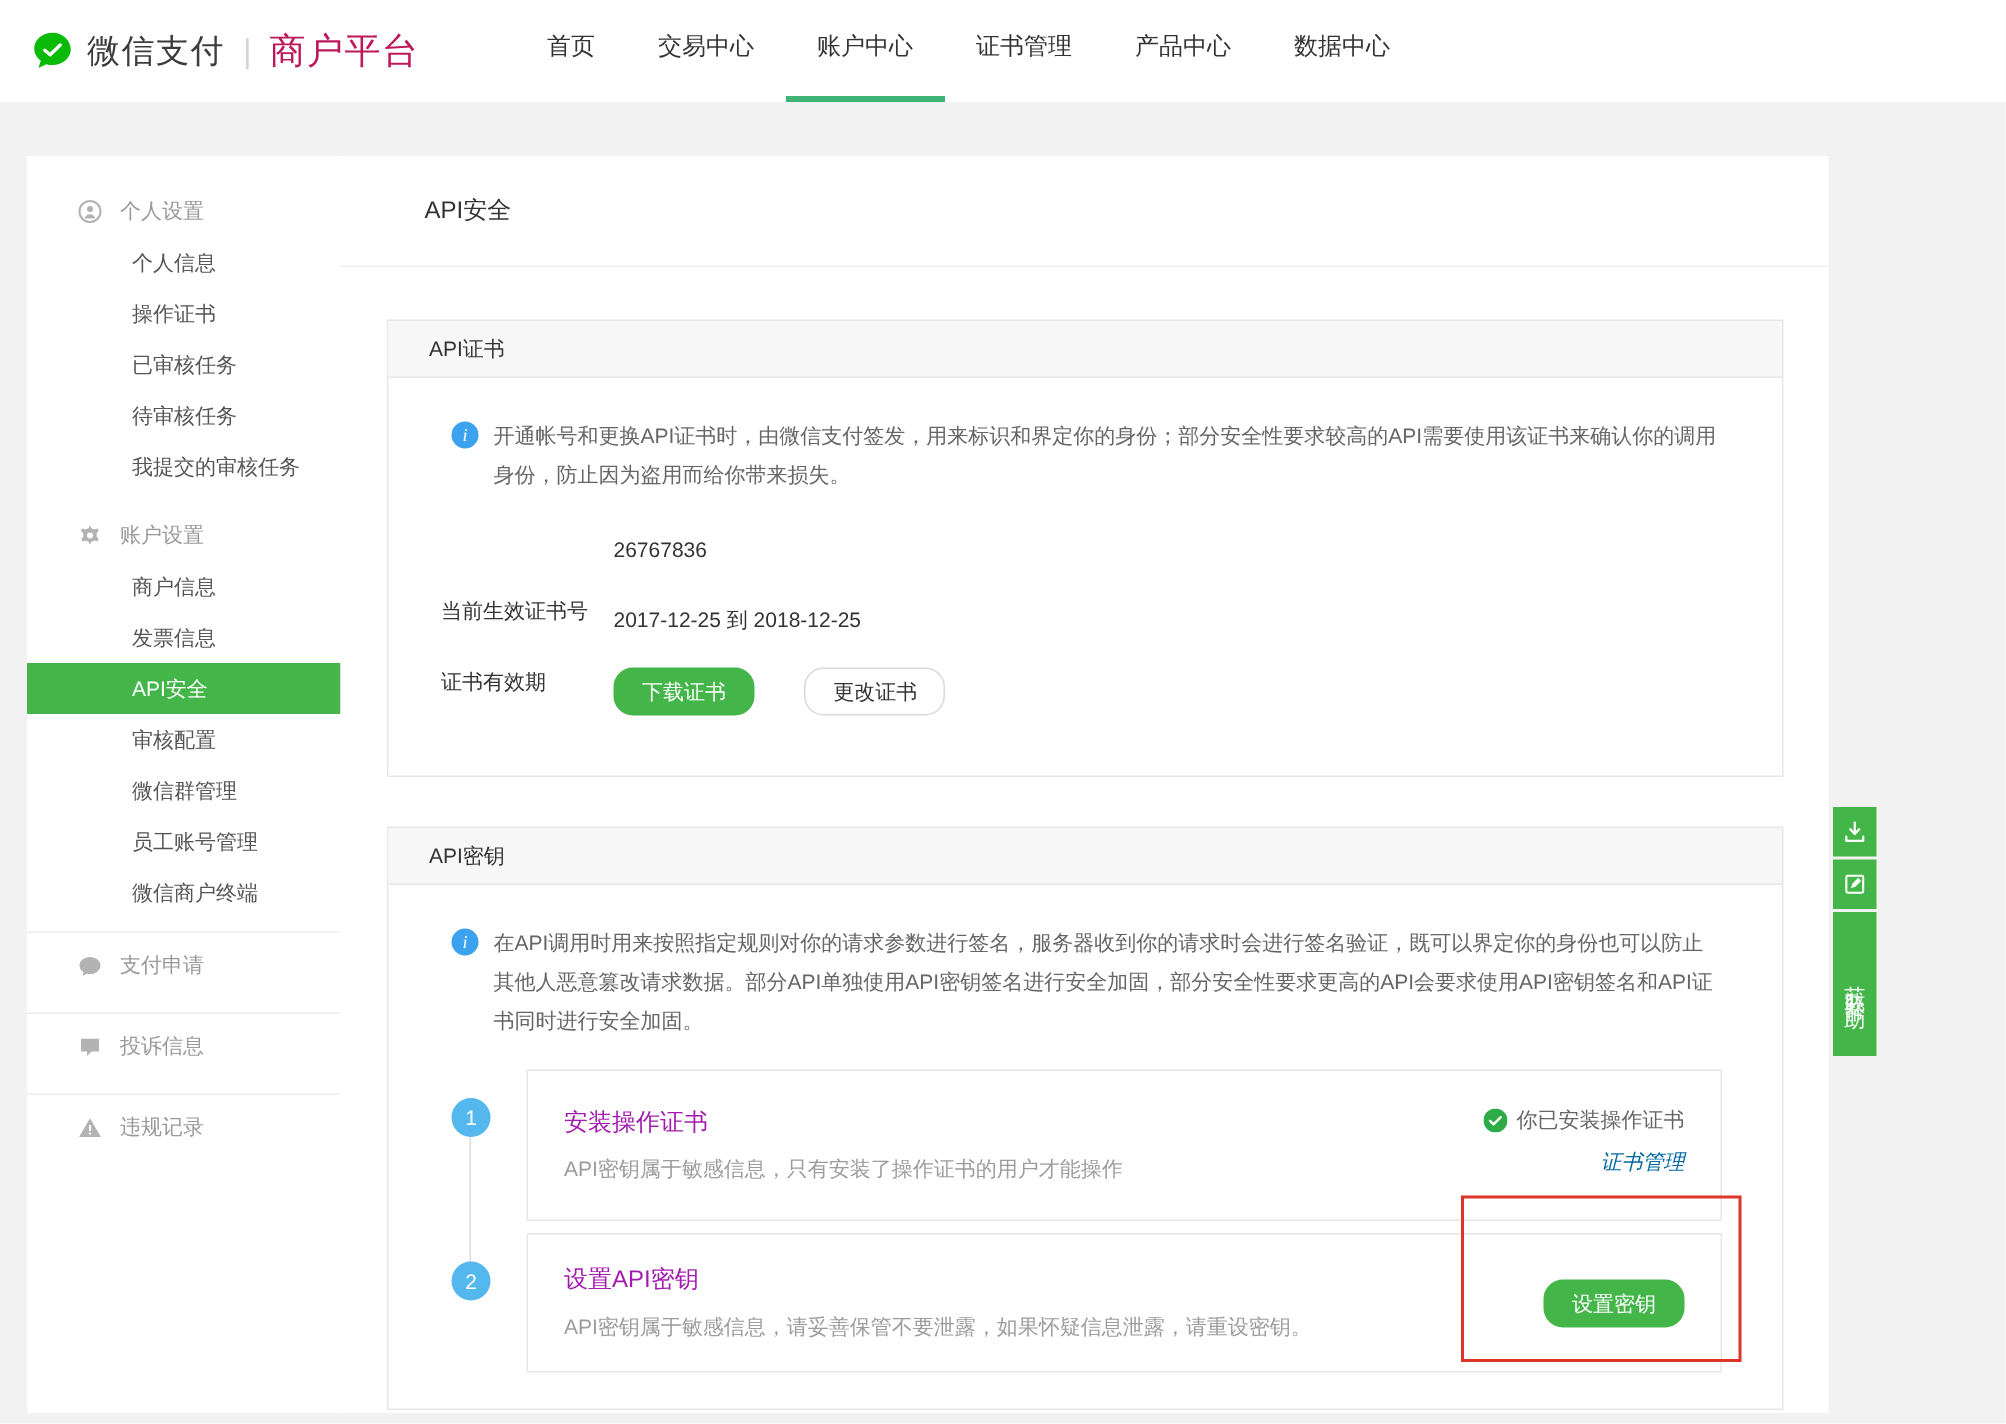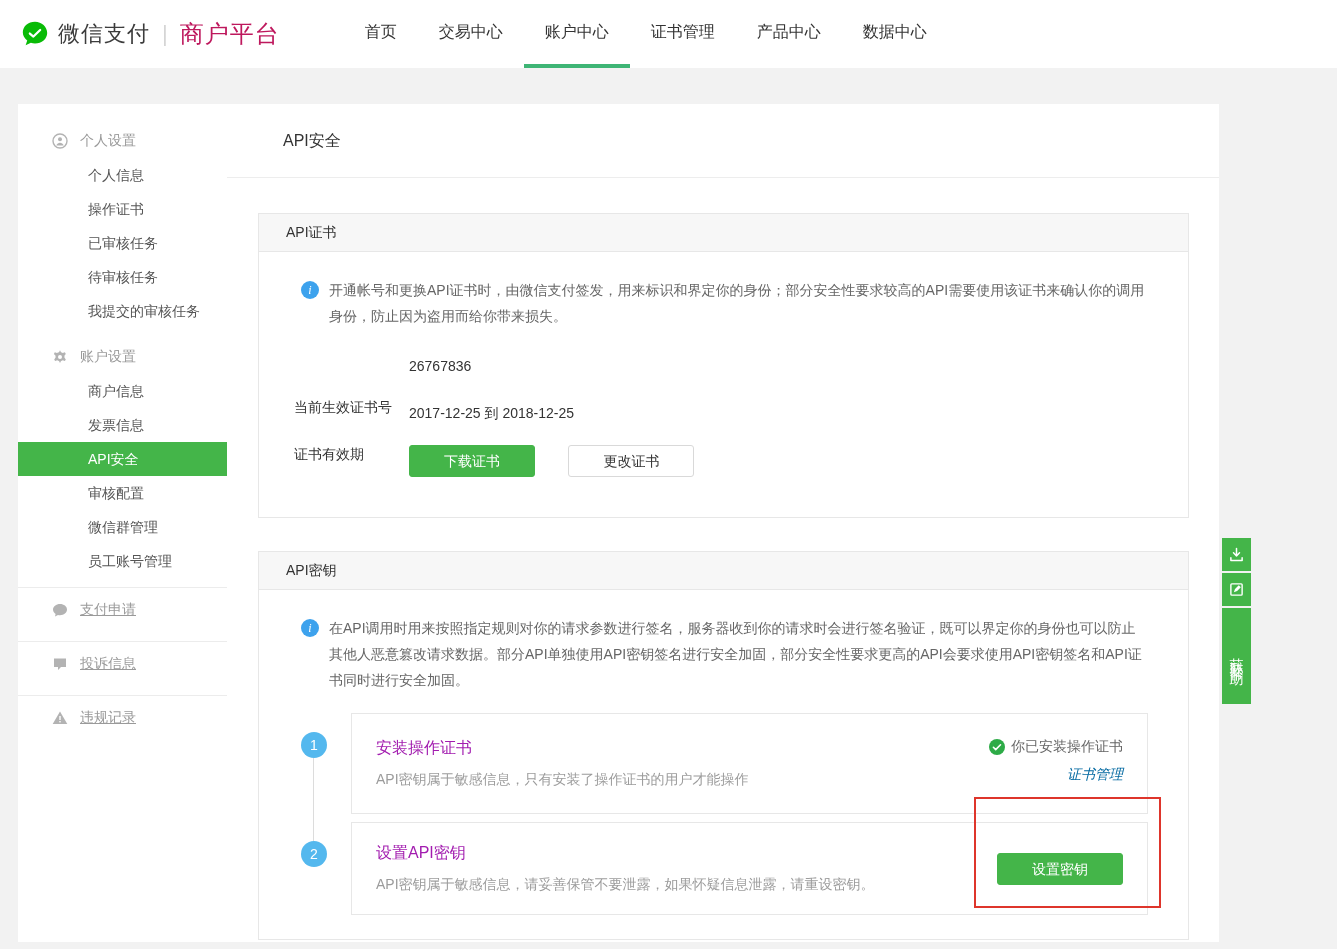--- a/index.html
+++ b/index.html
@@ -17,21 +17,21 @@
   .brand { font-size:22px; color:#3c3c3c; margin-left:8px; letter-spacing:1px; }
   .logo-divider { color:#d5d5d5; font-size:22px; margin:0 12px; font-weight:300; }
   .platform { font-size:24px; color:#be185d; letter-spacing:1px; }
   .nav { display:flex; margin-left:64px; height:68px; }
   .nav-item { font-size:16px; color:#333; padding:0 21px; line-height:64px; height:68px; cursor:pointer; border-bottom:4px solid transparent; }
   .nav-item.active { border-bottom-color:#3eb575; }
 
   
   .sidebar { position:absolute; left:18px; top:104px; width:209px; height:838px; background:#fff; padding-top:20px; }
   .side-group-title { height:34px; display:flex; align-items:center; padding-left:34px; color:#9a9a9a; font-size:14px; cursor:pointer; }
-  .side-group-title.solo { height:44px;text-decoration:underline; }
+  .side-group-title.solo { height:44px; }
   .gicon { width:16px; height:16px; margin-right:12px; display:inline-flex; }
   .gicon svg { width:16px; height:16px; }
   .side-item { height:34px; line-height:34px; padding-left:70px; font-size:14px; color:#555; cursor:pointer; }
   .side-item.active { background:#44b549; color:#fff; }
   .group2 { margin-top:12px; }
   .side-sep { border-top:1px solid #ececec; margin-top:9px; }
 
   
   .main { position:absolute; left:227px; top:104px; width:992px; height:838px; background:#fff; }
   .page-title { height:74px; line-height:74px; padding-left:56px; font-size:16px; color:#333; border-bottom:1px solid #ededed; }
@@ -42,21 +42,21 @@
   .section-body.cert-body { padding-bottom:40px; }
   .section-body.key-body { padding-bottom:24px; }
 
   .info-row { display:flex; margin-left:7px; }
   .info-icon { flex:0 0 18px; width:18px; height:18px; border-radius:50%; background:#3da2ed; color:#fff; text-align:center; line-height:18px; font-size:12px; font-style:italic; font-family:"Liberation Serif",serif; margin-top:4px; }
   .info-text { margin-left:10px; font-size:14px; color:#666; line-height:26px; max-width:828px; }
 
   .field-row { display:flex; font-size:14px; color:#333; margin-top:27px; height:20px; line-height:20px; }
   .field-label { width:115px;margin-top:41px; }
   .btn-row { margin:22px 0 0 115px; }
-  .btn { display:inline-block; height:32px; line-height:30px; padding:0 34px; font-size:14px; border-radius:3px; cursor:pointer; text-align:center; border:1px solid transparent; }
+  .btn { display:inline-block; height:32px; line-height:30px; padding:0 18px; font-size:14px; border-radius:13px; cursor:pointer; text-align:center; border:1px solid transparent; }
   .btn-green { background:#44b549; border-color:#44b549; color:#fff; }
   .btn-plain { background:#fff; border-color:#d9d9d9; color:#333; margin-left:29px; }
 
   
   .steps { position:relative; margin-top:20px; }
   .steps::before { content:""; position:absolute; left:19px; top:45px; height:84px; width:1px; background:#dcdcdc; }
   .step { display:flex; margin-bottom:8px; }
   .step:last-child { margin-bottom:0; }
   .step-circle { flex:0 0 26px; width:26px; height:26px; margin-left:7px; margin-top:19px; border-radius:50%; background:#54b8ee; color:#fff; text-align:center; line-height:26px; font-size:14px; position:relative; z-index:1; }
   .step-box { flex:1; margin-left:24px; border:1px solid #e7e7e7; background:#fff; padding:24px; display:flex; justify-content:space-between; }
@@ -128,20 +128,21 @@
         </svg>
     </span>
     <span>账户设置</span>
   </div>
   <div class="side-item">商户信息</div>
   <div class="side-item">发票信息</div>
   <div class="side-item active">API安全</div>
   <div class="side-item">审核配置</div>
   <div class="side-item">微信群管理</div>
   <div class="side-item">员工账号管理</div>
+  <div class="side-item">微信商户终端</div>
 
   <div class="side-sep"></div>
   <div class="side-group-title solo">
     <span class="gicon">
       <svg viewBox="0 0 16 16">
           <path d="M8 2C4.1 2 1 4.5 1 7.6c0 1.8 1 3.4 2.6 4.4L3 14.5l3-1.4c.6.1 1.3.2 2 .2 3.9 0 7-2.5 7-5.7S11.9 2 8 2z" fill="#b3b3b3"></path>
         </svg>
     </span>
     <span>支付申请</span>
   </div>

